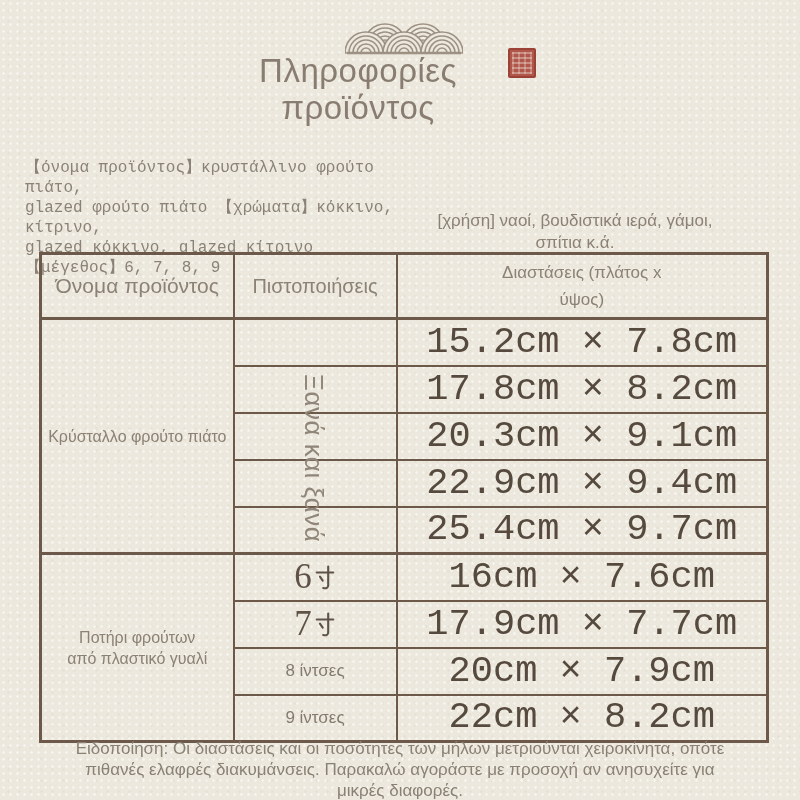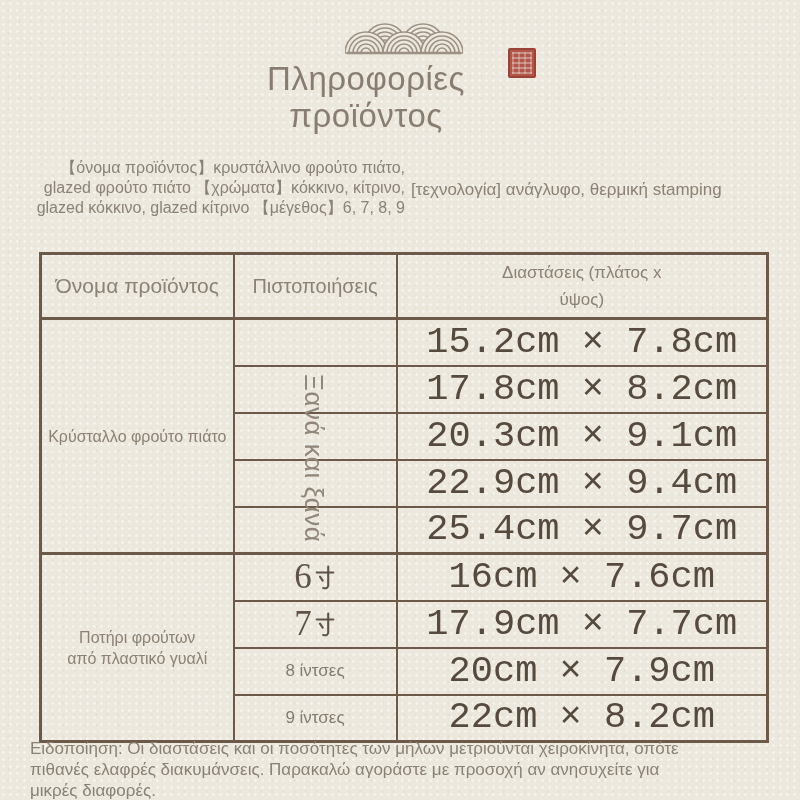--- a/index.html
+++ b/index.html
@@ -20,26 +20,26 @@
   .arcs { position:absolute; left:345px; top:13px; }
 
   
   .seal { position:absolute; left:508px; top:48px; width:28px; height:30px;
           background:#b0564b; border:2px solid #9c4136; border-radius:2px; box-sizing:border-box; }
   .seal-inner { position:absolute; inset:2px;
       background:
         repeating-linear-gradient(0deg,  rgba(243,233,221,0.38) 0 2px, transparent 2px 5px),
         repeating-linear-gradient(90deg, rgba(243,233,221,0.30) 0 2px, transparent 2px 6px); }
 
-  .title { position:absolute; left:0; top:52px; width:716px; margin:8px;
+  .title { position:absolute; left:0; top:52px; width:716px; margin:0;
            text-align:center; font-weight:normal; font-size:33px; line-height:37px;
            color:#897d71; letter-spacing:0.5px; }
 
   .info-left  { position:absolute; left:25px;  top:158px; width:380px;
-                text-align:right; font-size:16px; line-height:20px; color:#8b8277; }
+                text-align:left; font-size:16px; line-height:20px; color:#8b8277;font-family:Liberation Mono, monospace; }
   .info-material { position:absolute; left:411px; top:140px; font-size:17px; }
   .info-tech     { position:absolute; left:411px; top:180px; font-size:17px; }
   .info-usage    { position:absolute; left:380px; top:210px; width:390px;
                    text-align:center; font-size:17px; line-height:22px; }
 
   
   table.spec { position:absolute; left:39px; top:252px; width:727px;
                border-collapse:collapse; table-layout:fixed; }
   table.spec td, table.spec th { border:2px solid #6d5949; padding:0;
                text-align:center; vertical-align:middle; overflow:hidden; }
@@ -57,21 +57,21 @@
   .cert-small { font-size:17px; color:#847b6f; }
   .cun { vertical-align:-3px; margin-left:2px; }
 
   
   .vwrap { position:absolute; left:329px; top:374px; width:0; height:0; z-index:3; }
   .vtext { display:inline-block; white-space:nowrap; transform:rotate(90deg);
            transform-origin:0 0; font-size:26px; line-height:30px; color:#90867a;
            letter-spacing:0.5px; }
 
   .notice { position:absolute; left:30px; top:738px; width:740px; z-index:2;
-            text-align:left; font-size:17px; line-height:21px; color:#8a8175; }
+            text-align:center; font-size:17px; line-height:21px; color:#8a8175; }
 </style>
 </head>
 <body>
 
 <div class="page">
 
   <svg class="arcs" width="118" height="42" viewBox="0 0 118 42">
     <g fill="none" stroke="#9d9184" stroke-width="1.6">
 
       <g>
@@ -117,21 +117,22 @@
   <div class="seal">
     <span class="seal-inner"></span>
   </div>
 
   <h1 class="title preline">Πληροφορίες
 προϊόντος</h1>
 
   <div class="info-left preline">【όνομα προϊόντος】κρυστάλλινο φρούτο πιάτο,
 glazed φρούτο πιάτο 【χρώματα】κόκκινο, κίτρινο,
 glazed κόκκινο, glazed κίτρινο 【μέγεθος】6, 7, 8, 9</div>
-  <div class="info-tech">[τεχνολογία] ανάγλυφο, θερμική stamping</div>
+  <div class="info-usage preline">[χρήση] ναοί, βουδιστικά ιερά, γάμοι,
+σπίτια κ.ά.</div>
 
   <table class="spec">
     <colgroup>
         <col style="width:193px">
         <col style="width:163px">
         <col style="width:371px">
       </colgroup>
     <tbody>
         <tr class="hdr">
       <th class="th-product">Όνομα προϊόντος</th>

